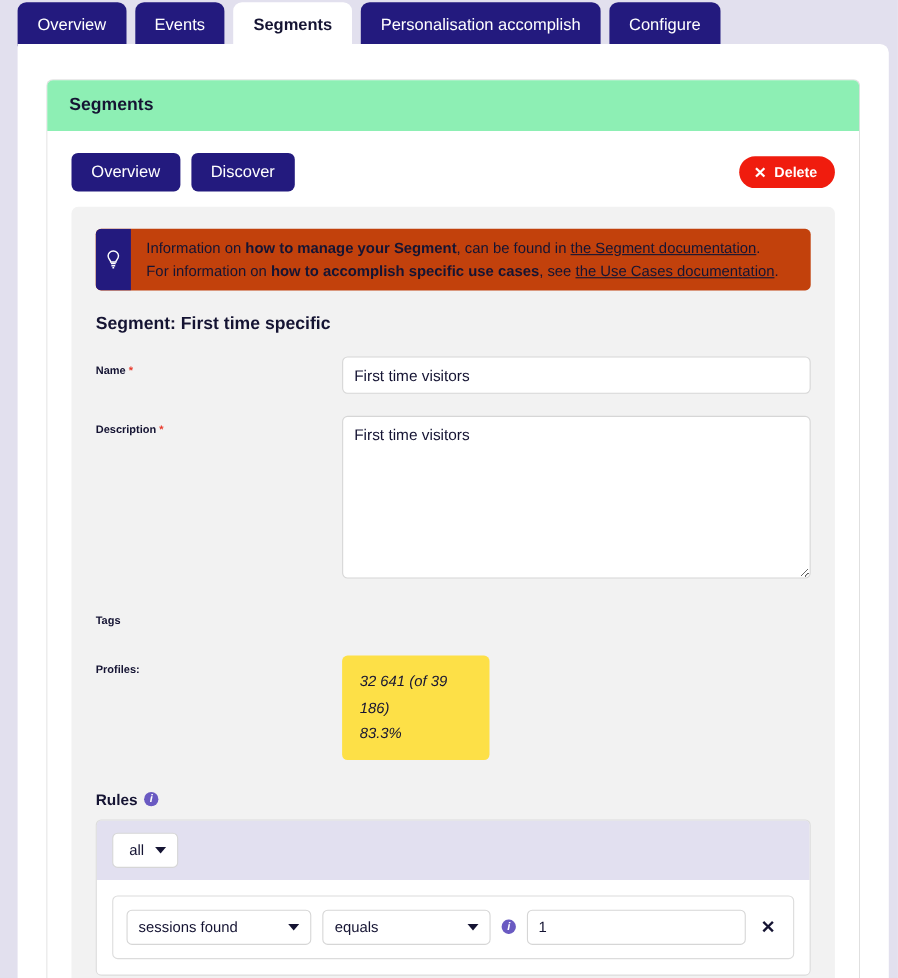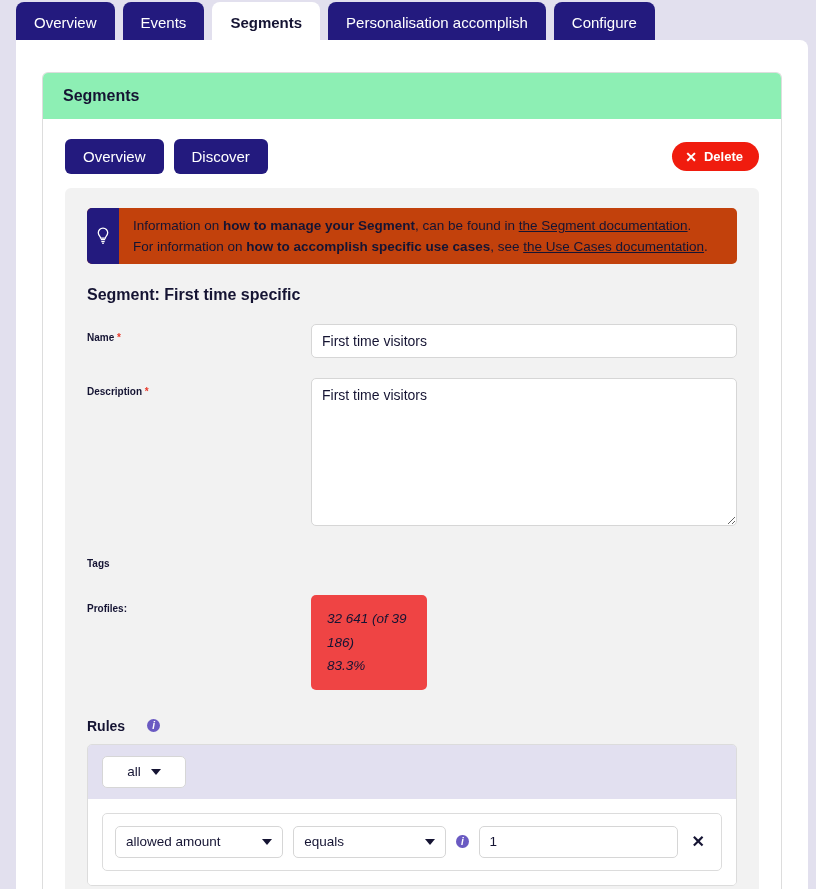--- a/index.html
+++ b/index.html
@@ -168,32 +168,32 @@
     resize: both;
   }
   .hint {
     margin-top: 7px;
     font-size: 12.5px; font-style: italic; color: #2a2457;
   }
 
   
   .profiles-row { display: flex; margin-top: 26px; }
   .profiles-box {
-    background: #ef4444;
+    background: #fde047;
     border-radius: 5px;
     padding: 12px 16px;
-    width: 116px;
+    width: 134px;
     font-size: 13.5px; font-style: italic; color: #151433;
     line-height: 1.75;
   }
 
   
   .rules-head {
     margin-top: 28px;
-    display: flex; align-items: center; gap: 22px;
+    display: flex; align-items: center; gap: 6px;
     font-size: 14px; font-weight: bold; color: #151433;
   }
   .info-dot {
     width: 13px; height: 13px; border-radius: 50%;
     background: #6a5ac2;
     color: #ffffff;
     font-size: 10px; font-weight: bold; font-style: italic;
     display: inline-flex; align-items: center; justify-content: center;
     line-height: 1;
   }
@@ -211,21 +211,21 @@
     height: 32px;
     border: 1px solid #d6d6d6;
     border-radius: 5px;
     background: #ffffff;
     display: inline-flex; align-items: center;
     padding: 0 10px;
     font-size: 13.5px; color: #151433;
     cursor: pointer;
     gap: 10px;
   }
-  .sel-all { width: 84px; justify-content: center; }
+  .sel-all { width: 60px; justify-content: flex-end; }
   .chev {
     width: 0; height: 0;
     border-left: 5px solid transparent;
     border-right: 5px solid transparent;
     border-top: 6px solid #151433;
   }
   .rules-body {
     background: #ffffff;
     padding: 14px;
   }
@@ -342,21 +342,21 @@
       <div class="rules-box">
         <div class="rules-bar">
           <div class="sel sel-all">
             <span>all</span>
             <span class="chev"></span>
           </div>
         </div>
         <div class="rules-body">
           <div class="rule-row">
             <div class="sel sel-field">
-              <span>allowed amount</span>
+              <span>sessions found</span>
               <span class="chev"></span>
             </div>
             <div class="sel sel-op">
               <span>equals</span>
               <span class="chev"></span>
             </div>
             <span class="info-dot">i</span>
             <input class="rule-value" value="1" style="">
             <button class="rule-remove">✕</button>
           </div>

